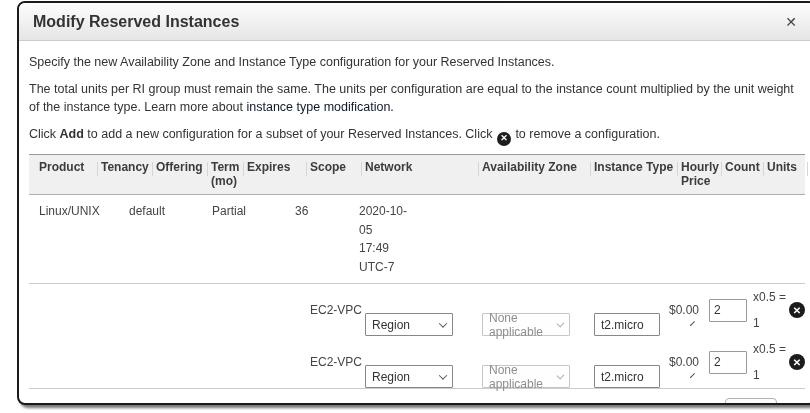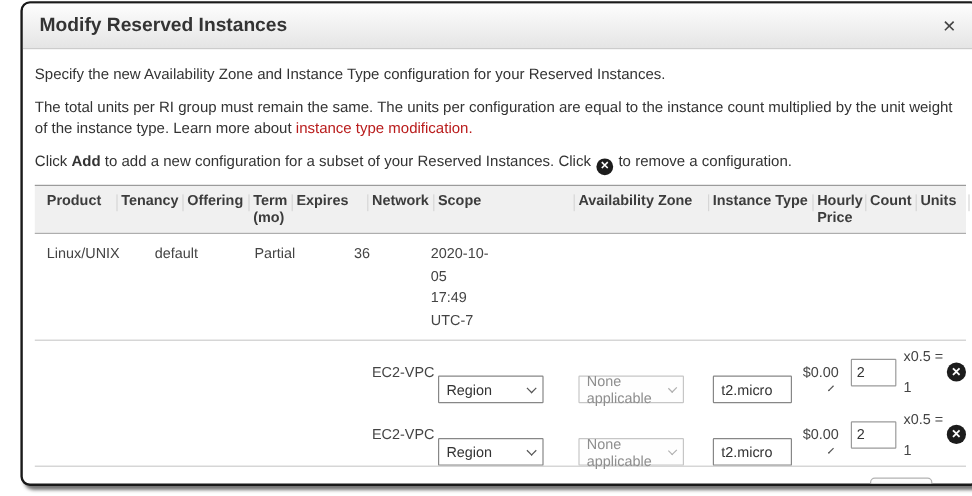--- a/index.html
+++ b/index.html
@@ -15,21 +15,21 @@
     height: 38px; flex: 0 0 38px; display: flex; align-items: center;
     padding: 0 14px; background: linear-gradient(#fdfdfd, #e5e5e5);
     border-bottom: 1px solid #cccccc;
   }
   .title { font-size: 16px; font-weight: bold; color: #333; }
   .close-x { margin-left: auto; font-size: 14px; color: #444; cursor: pointer; padding: 2px 4px; }
   
   .content { flex: 1 1 auto; padding: 2px 10px 0; }
   .intro p { font-size: 12.5px; color: #333; line-height: 1.45; margin-top: 9px; }
   .intro p.first { margin-top: 10px; }
-  .link { color: #b91c1c; text-decoration: none; cursor: pointer; }
+  .link { color: #0f172a; text-decoration: none; cursor: pointer; }
   .remove-ico-inline, .remove-btn {
     display: inline-flex; align-items: center; justify-content: center;
     background: #1c1c1c; color: #fff; border-radius: 50%; font-weight: bold;
   }
   .remove-ico-inline { width: 14px; height: 14px; font-size: 9px; vertical-align: -3px; margin: 0 1px; }
   
   .tbl { margin-top: 8px; font-size: 12px; color: #444; }
   .row { display: grid; padding-left: 10px;
     grid-template-columns: 62px 55px 55px 36px 63px 55px 117px 112px 87px 44px 42px 44px 1fr; }
   .hdr { background: #f0f0f0; border-top: 1px solid #9b9b9b; border-bottom: 1px solid #aeaeae; }
@@ -79,22 +79,22 @@
     </div>
 
     <div class="tbl">
 
       <div class="row hdr">
         <div class="sep">Product</div>
         <div class="sep">Tenancy</div>
         <div class="sep">Offering</div>
         <div class="sep">Term (mo)</div>
         <div class="sep">Expires</div>
+        <div class="sep">Scope</div>
         <div class="sep">Network</div>
-        <div class="sep">Scope</div>
         <div class="sep">Availability Zone</div>
         <div class="sep">Instance Type</div>
         <div class="sep">Hourly Price</div>
         <div class="sep">Count</div>
         <div class="sep">Units</div>
         <div></div>
       </div>
 
       <div class="row ri-row">
         <div>Linux/UNIX</div>

